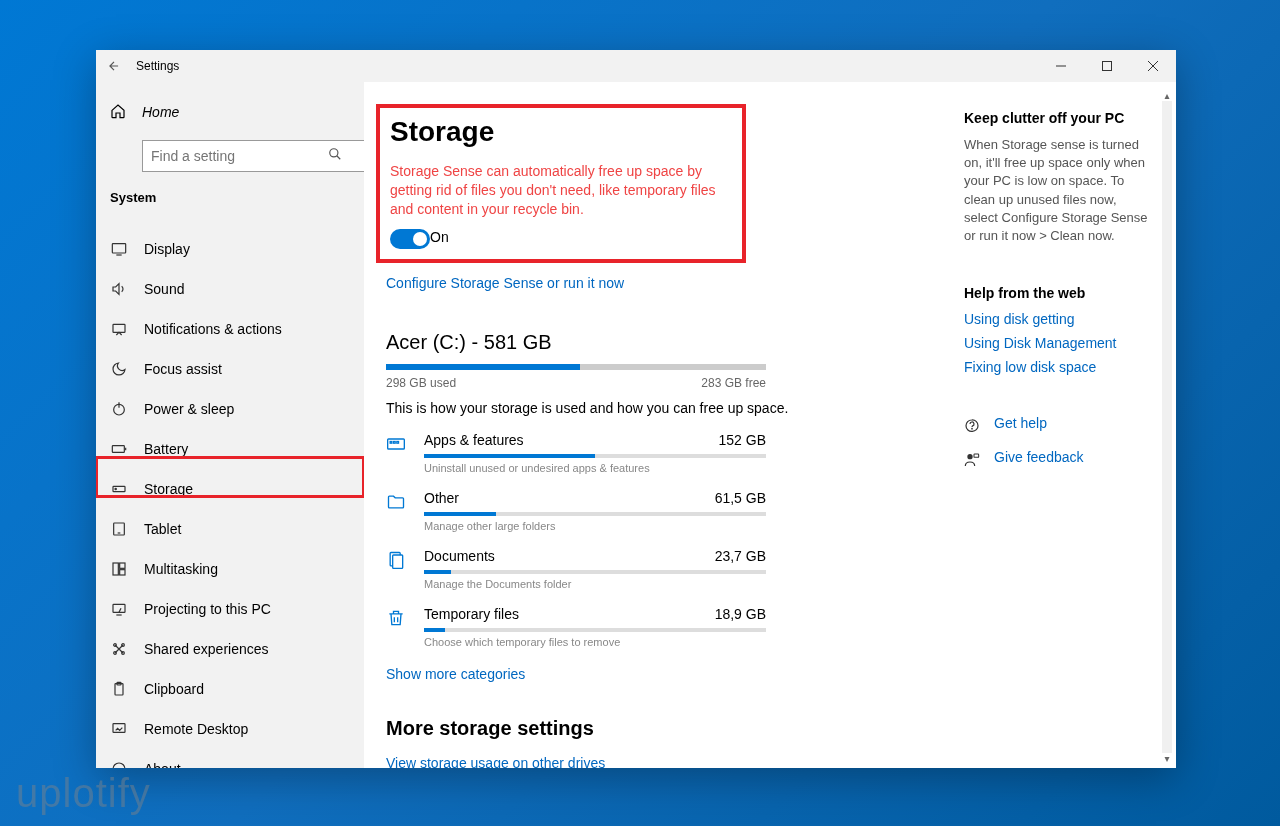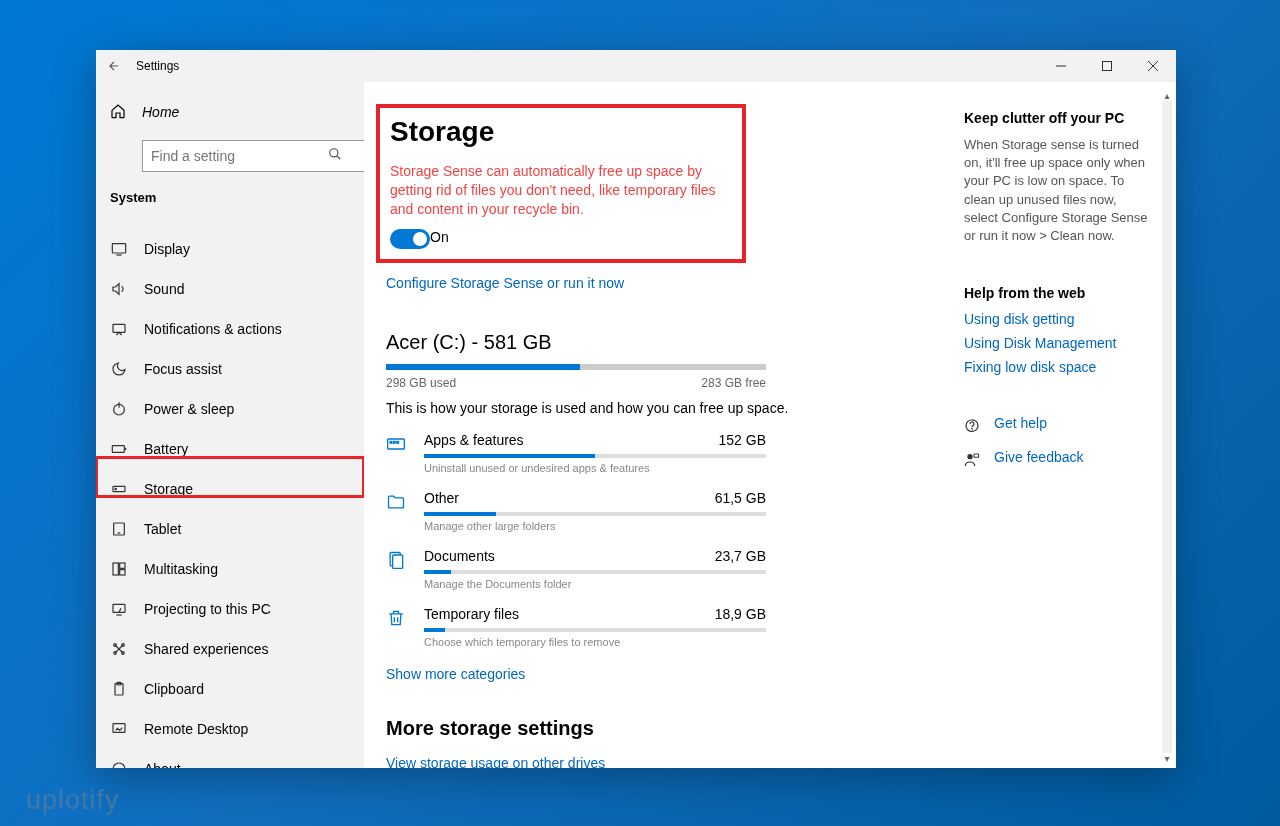--- a/index.html
+++ b/index.html
@@ -269,23 +269,23 @@
 .action-row {
   display: flex;
   align-items: center;
   gap: 12px;
   margin-top: 10px;
   font-size: 14px;
 }
 .action-row .aicon { width: 18px; color:#333; }
 .watermark {
   position: absolute;
-  left: 26px;
+  left: 16px;
   bottom: 10px;
-  font-size: 27px;
+  font-size: 40px;
   font-weight: 400;
   color: rgba(120,130,140,0.5);
   letter-spacing: 1px;
   font-family: sans-serif;
 }
 .scrollbar-fake {
   position: absolute;
   right: 2px;
   top: 40px;
   bottom: 4px;

